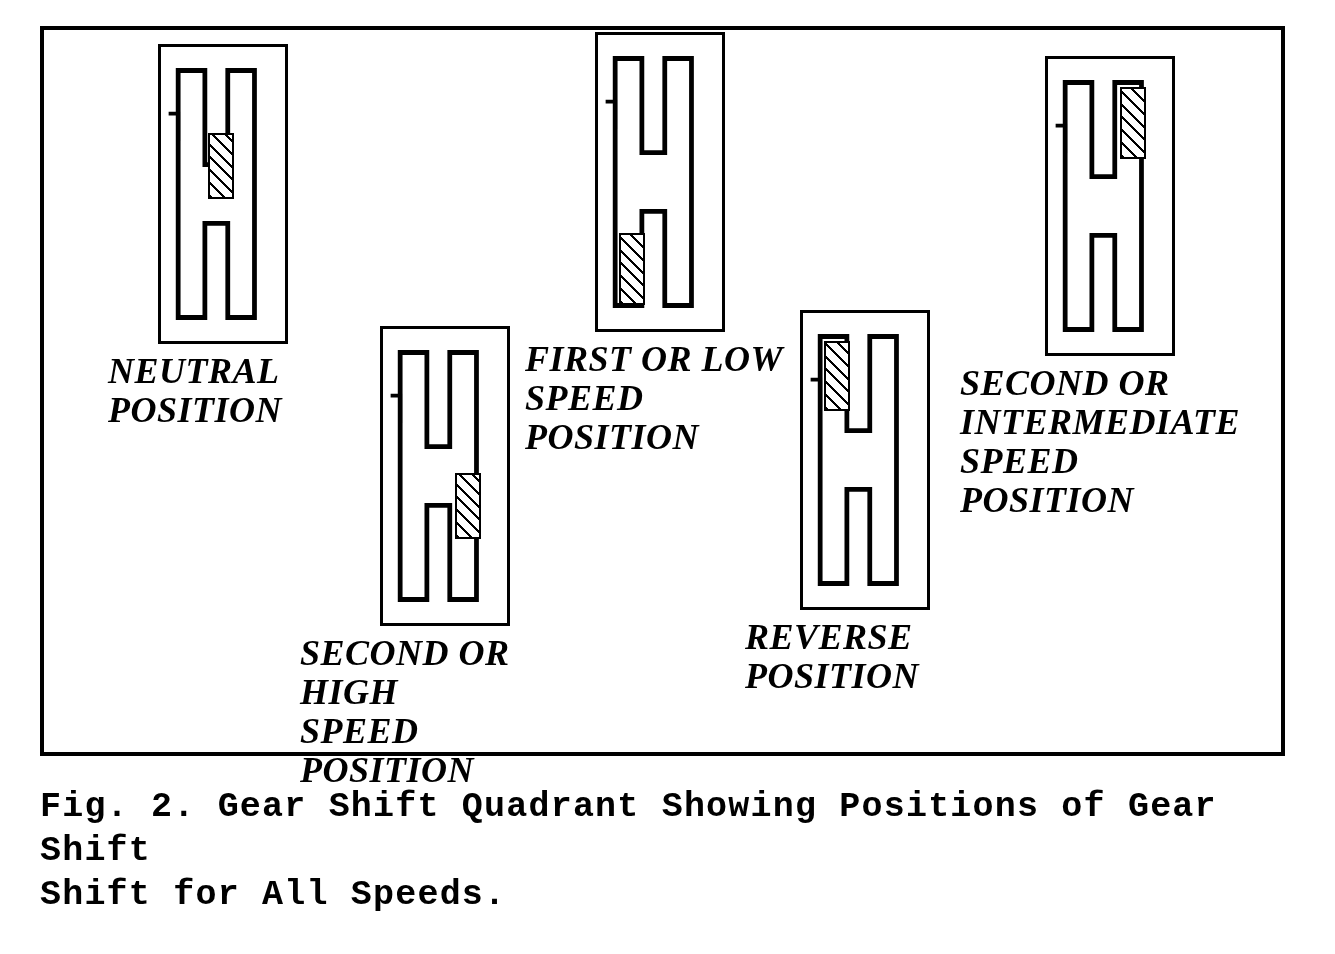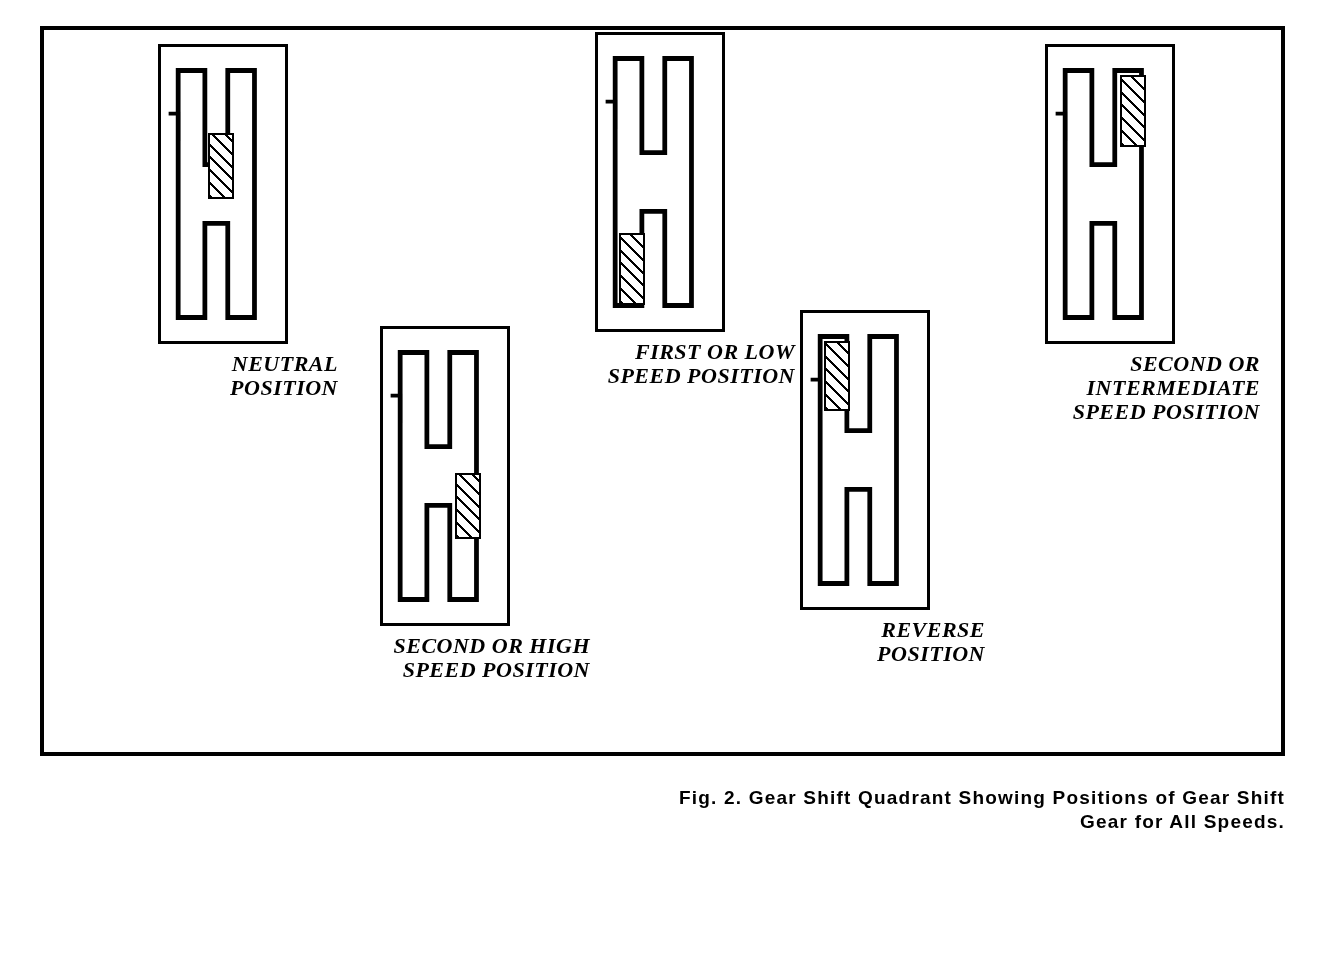--- a/index.html
+++ b/index.html
@@ -52,40 +52,40 @@
   .gate {
     position: absolute;
     left: 0;
     top: 0;
     width: 100%;
     height: 100%;
   }
 
   .caption {
     margin-top: 8px;
-    text-align: right;
+    text-align: left;
     font-family: "Liberation Serif", serif;
     font-style: italic;
     font-weight: bold;
-    font-size: 22px;
+    font-size: 36px;
     line-height: 1.08;
     letter-spacing: 0.5px;
     white-space: pre-line;
   }
 
   
   .fig-title {
     position: absolute;
     left: 40px;
     top: 786px;
     width: 1245px;
-    text-align: right;
-    font-family: Liberation Sans, sans-serif;
+    text-align: left;
+    font-family: Liberation Mono, monospace;
     font-weight: bold;
-    font-size: 19px;
+    font-size: 35px;
     line-height: 1.25;
     letter-spacing: 1.2px;
   }
   .fig-title .line2 {
     display: block;
     letter-spacing: 1.2px;
   }
 
   
   .lever {
@@ -126,21 +126,21 @@
       <svg class="gate" viewBox="0 0 130 300" preserveAspectRatio="none">
         <path d="M18 24 L46 24 L46 120 L70 120 L70 24 L98 24 L98 276 L70 276 L70 180 L46 180 L46 276 L18 276 Z" fill="none" stroke="#000" stroke-width="5"></path>
         <path d="M8 68 L18 68 L18 96" fill="none" stroke="#000" stroke-width="4"></path>
       </svg>
       <div class="lever" style="left:21px; top:198px; width:26px; height:72px;"></div>
     </div>
     <div class="caption">FIRST OR LOW
 SPEED POSITION</div>
   </div>
 
-  <div class="gear-group" style="left:960px; top:44px; width:300px;">
+  <div class="gear-group" style="left:960px; top:56px; width:300px;">
     <div class="quadrant-plate" style="width:130px; height:300px; margin:0 auto;">
       <svg class="gate" viewBox="0 0 130 300" preserveAspectRatio="none">
         <path d="M18 24 L46 24 L46 120 L70 120 L70 24 L98 24 L98 276 L70 276 L70 180 L46 180 L46 276 L18 276 Z" fill="none" stroke="#000" stroke-width="5"></path>
         <path d="M8 68 L18 68 L18 96" fill="none" stroke="#000" stroke-width="4"></path>
       </svg>
       <div class="lever" style="left:72px; top:28px; width:26px; height:72px;"></div>
     </div>
     <div class="caption">SECOND OR
 INTERMEDIATE
 SPEED POSITION</div>
@@ -165,16 +165,16 @@
         <path d="M8 68 L18 68 L18 96" fill="none" stroke="#000" stroke-width="4"></path>
       </svg>
       <div class="lever" style="left:21px; top:28px; width:26px; height:70px;"></div>
     </div>
     <div class="caption">REVERSE
 POSITION</div>
   </div>
 
   <div class="fig-title">
     <span>Fig. 2.   Gear Shift Quadrant Showing Positions of Gear Shift</span>
-    <span class="line2">Gear for All Speeds.</span>
+    <span class="line2">Shift for All Speeds.</span>
   </div>
 
 </div>
 
 </body></html>

